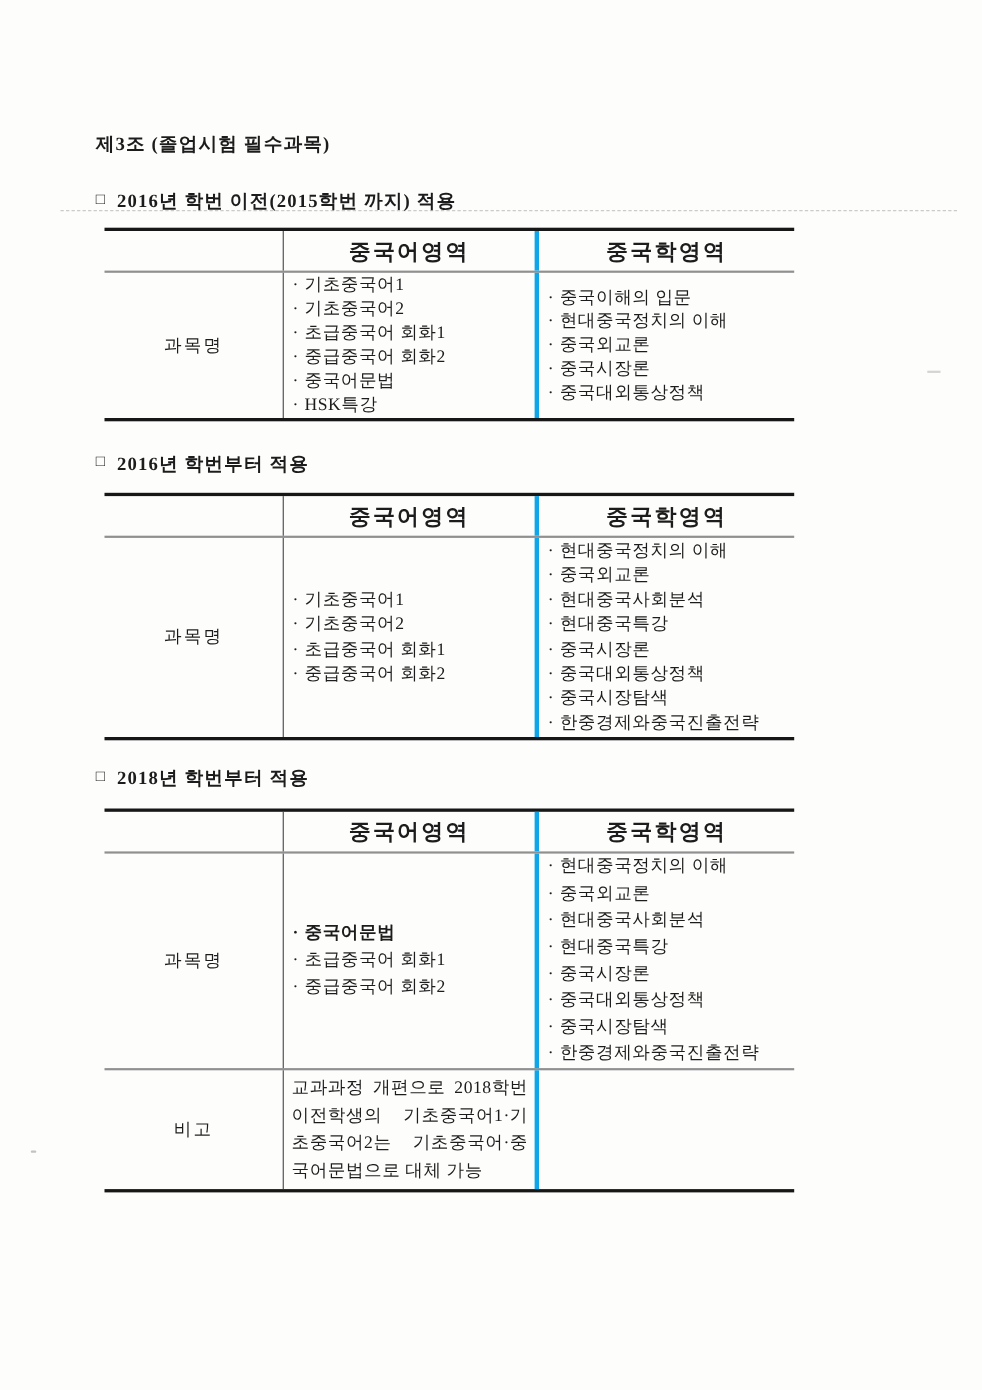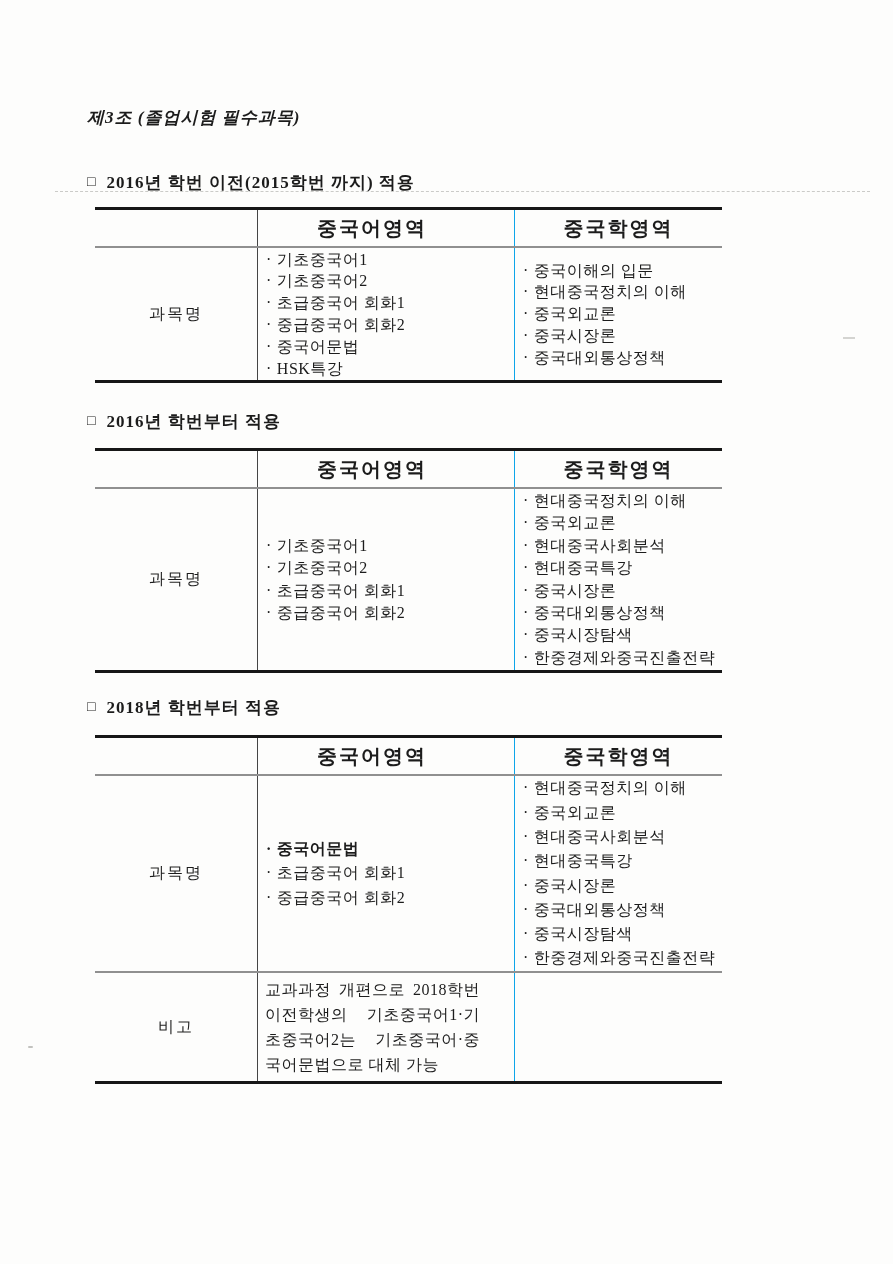--- a/index.html
+++ b/index.html
@@ -3,22 +3,22 @@
 <meta charset="utf-8">
 <style>
   html,body{margin:0;padding:0;}
   body{
     width:893px;height:1264px;position:relative;
     background:#fdfdfc;color:#1c1c1c;
     font-family:"Liberation Serif","DejaVu Serif",serif;
     overflow:hidden;
   }
   .doc-title{
-    position:absolute;left:87px;top:106px;
-    font-size:17px;font-weight:bold;letter-spacing:1px;white-space:nowrap;font-style:italic;
+    position:absolute;left:87px;top:119px;
+    font-size:17px;font-weight:bold;letter-spacing:1px;white-space:nowrap;
   }
   .section-heading{
     position:absolute;left:87px;font-size:17px;font-weight:bold;
     letter-spacing:1px;white-space:nowrap;display:flex;align-items:center;
   }
   .sh-1{top:171px}.sh-2{top:410px}.sh-3{top:696px}
   .marker{font-size:14px;font-weight:normal;margin-right:10px;position:relative;top:-1px;}
   .scan-line{
     position:absolute;left:55px;top:191px;width:815px;height:0;
     border-top:1px dashed #cbcbc8;
@@ -29,21 +29,21 @@
 
   .tbl{
     position:absolute;left:95px;width:627px;
     border-top:3px solid #171717;border-bottom:3px solid #171717;
   }
   .tbl-1{top:207px}.tbl-2{top:448px}.tbl-3{top:735px}
   .trow{display:flex;width:100%;}
   .header-row{height:36px;border-bottom:2px solid #909090;}
   .c1{width:162px;flex:none;box-sizing:border-box;}
   .c2{width:229px;flex:none;box-sizing:border-box;border-left:1px solid #454545;}
-  .c3{flex:1;box-sizing:border-box;border-left:1px solid #0ea5e9;margin-left:28px;}
+  .c3{flex:1;box-sizing:border-box;border-left:4px solid #0ea5e9;}
   .hcell{
     display:flex;align-items:center;justify-content:center;
     font-weight:bold;font-size:20px;letter-spacing:2px;
   }
   .tbl-1 .body-row{height:132px;}
   .tbl-2 .body-row{height:181px;}
   .tbl-3 .body-row{height:195px;}
   .label-cell{
     display:flex;align-items:center;justify-content:center;
     font-size:16px;letter-spacing:2px;

